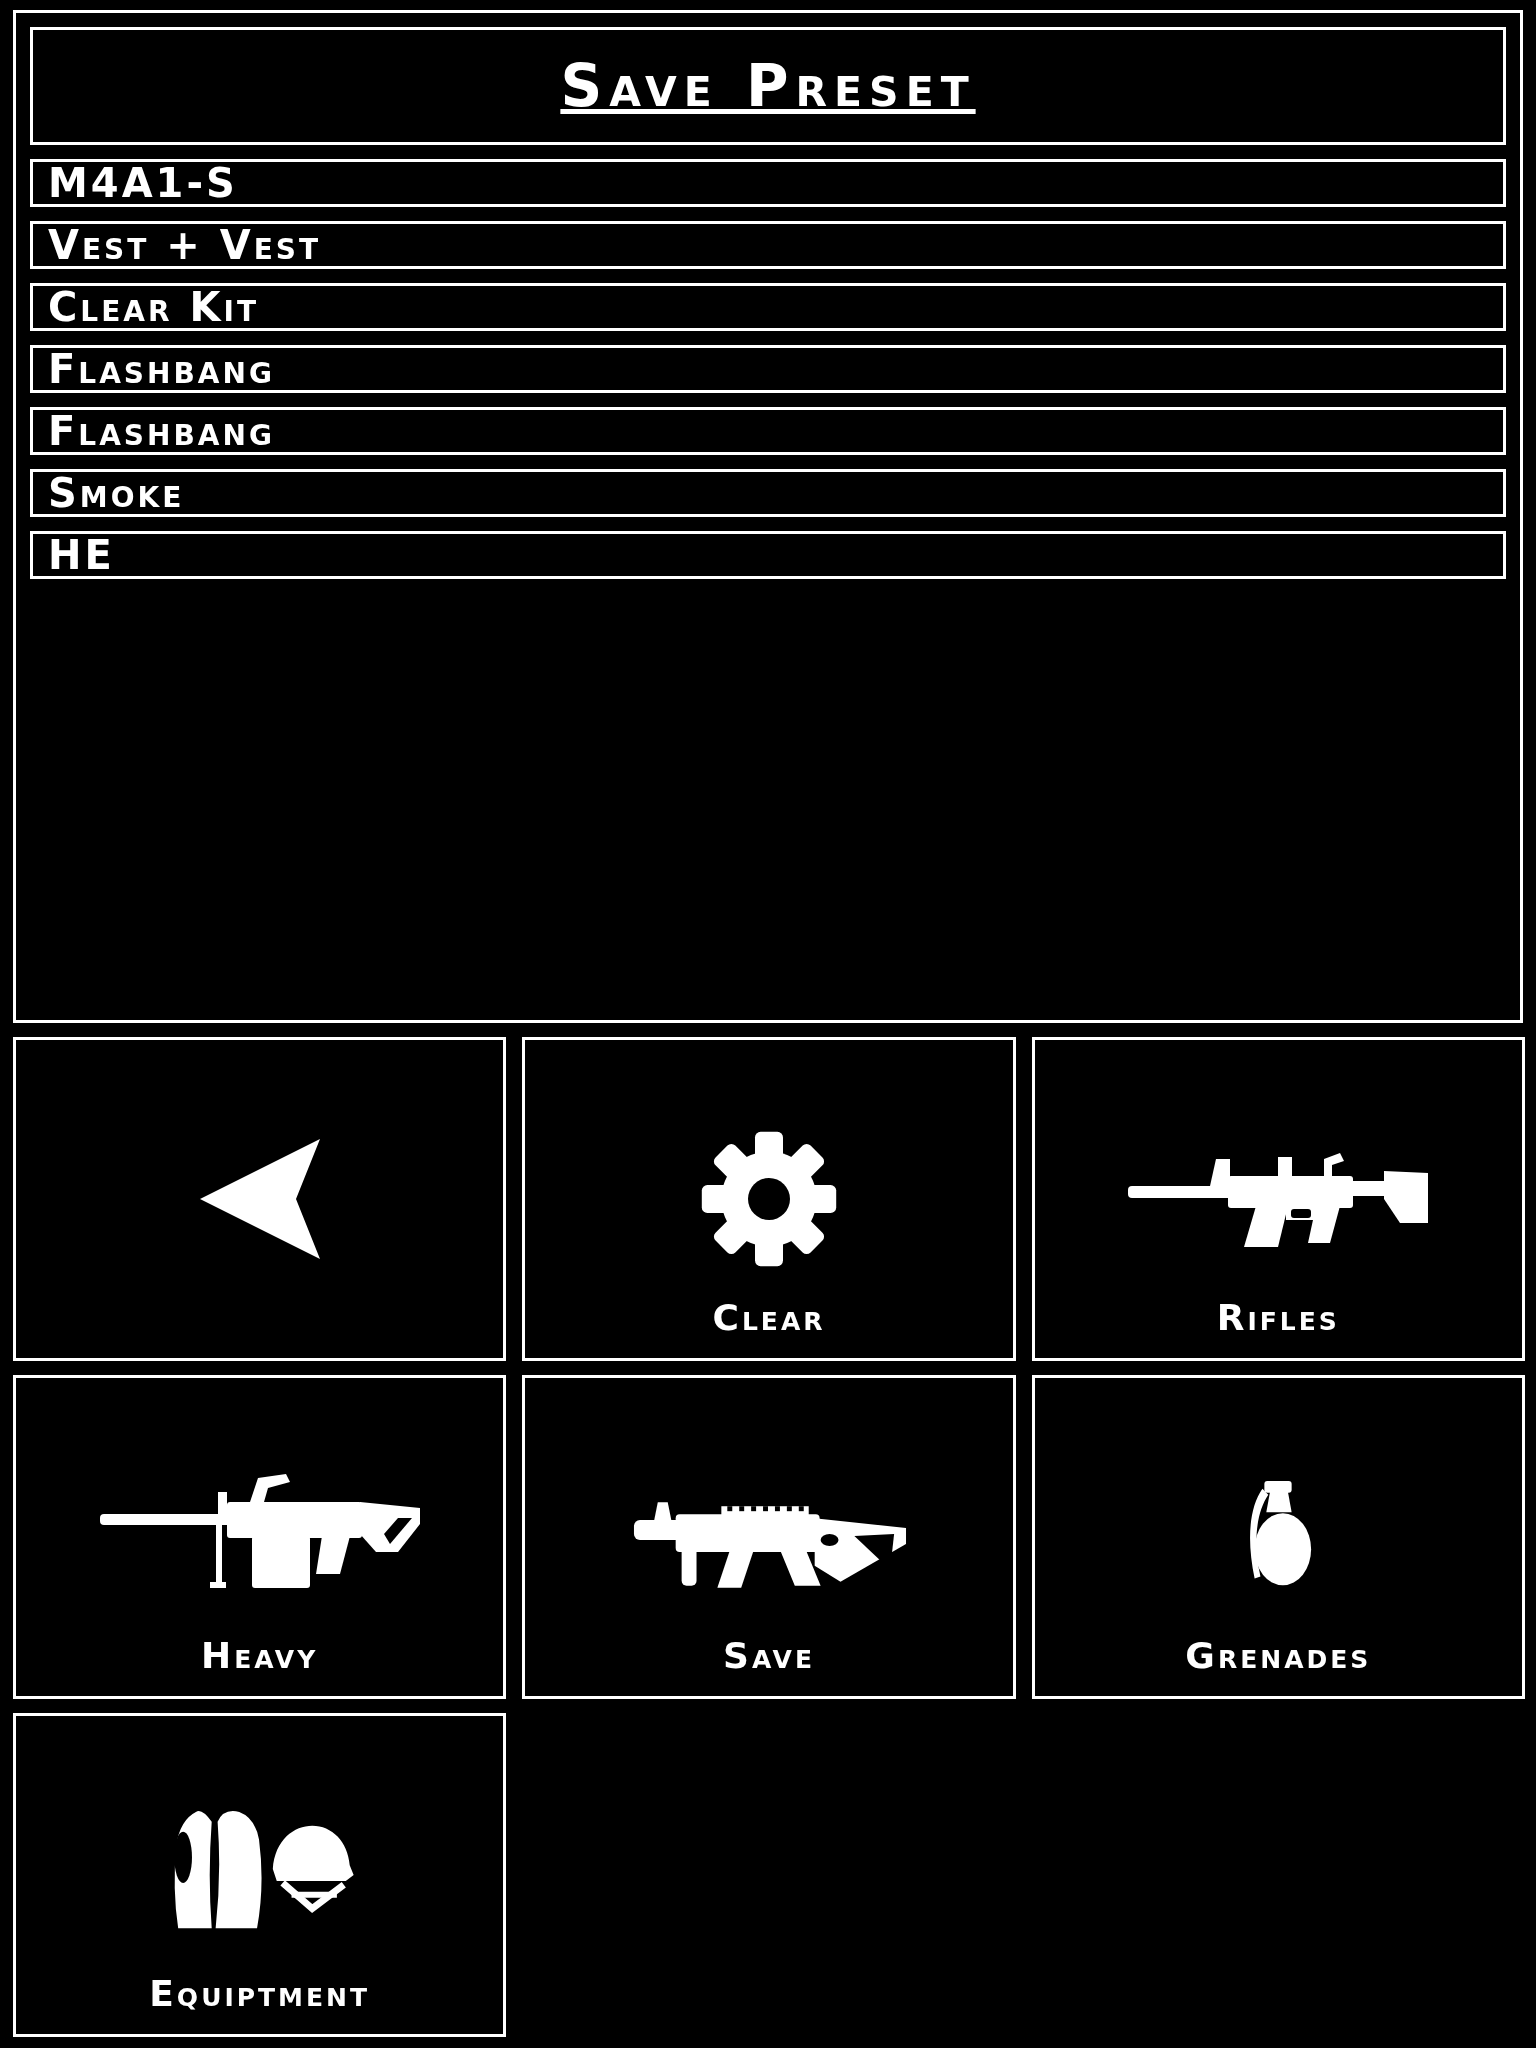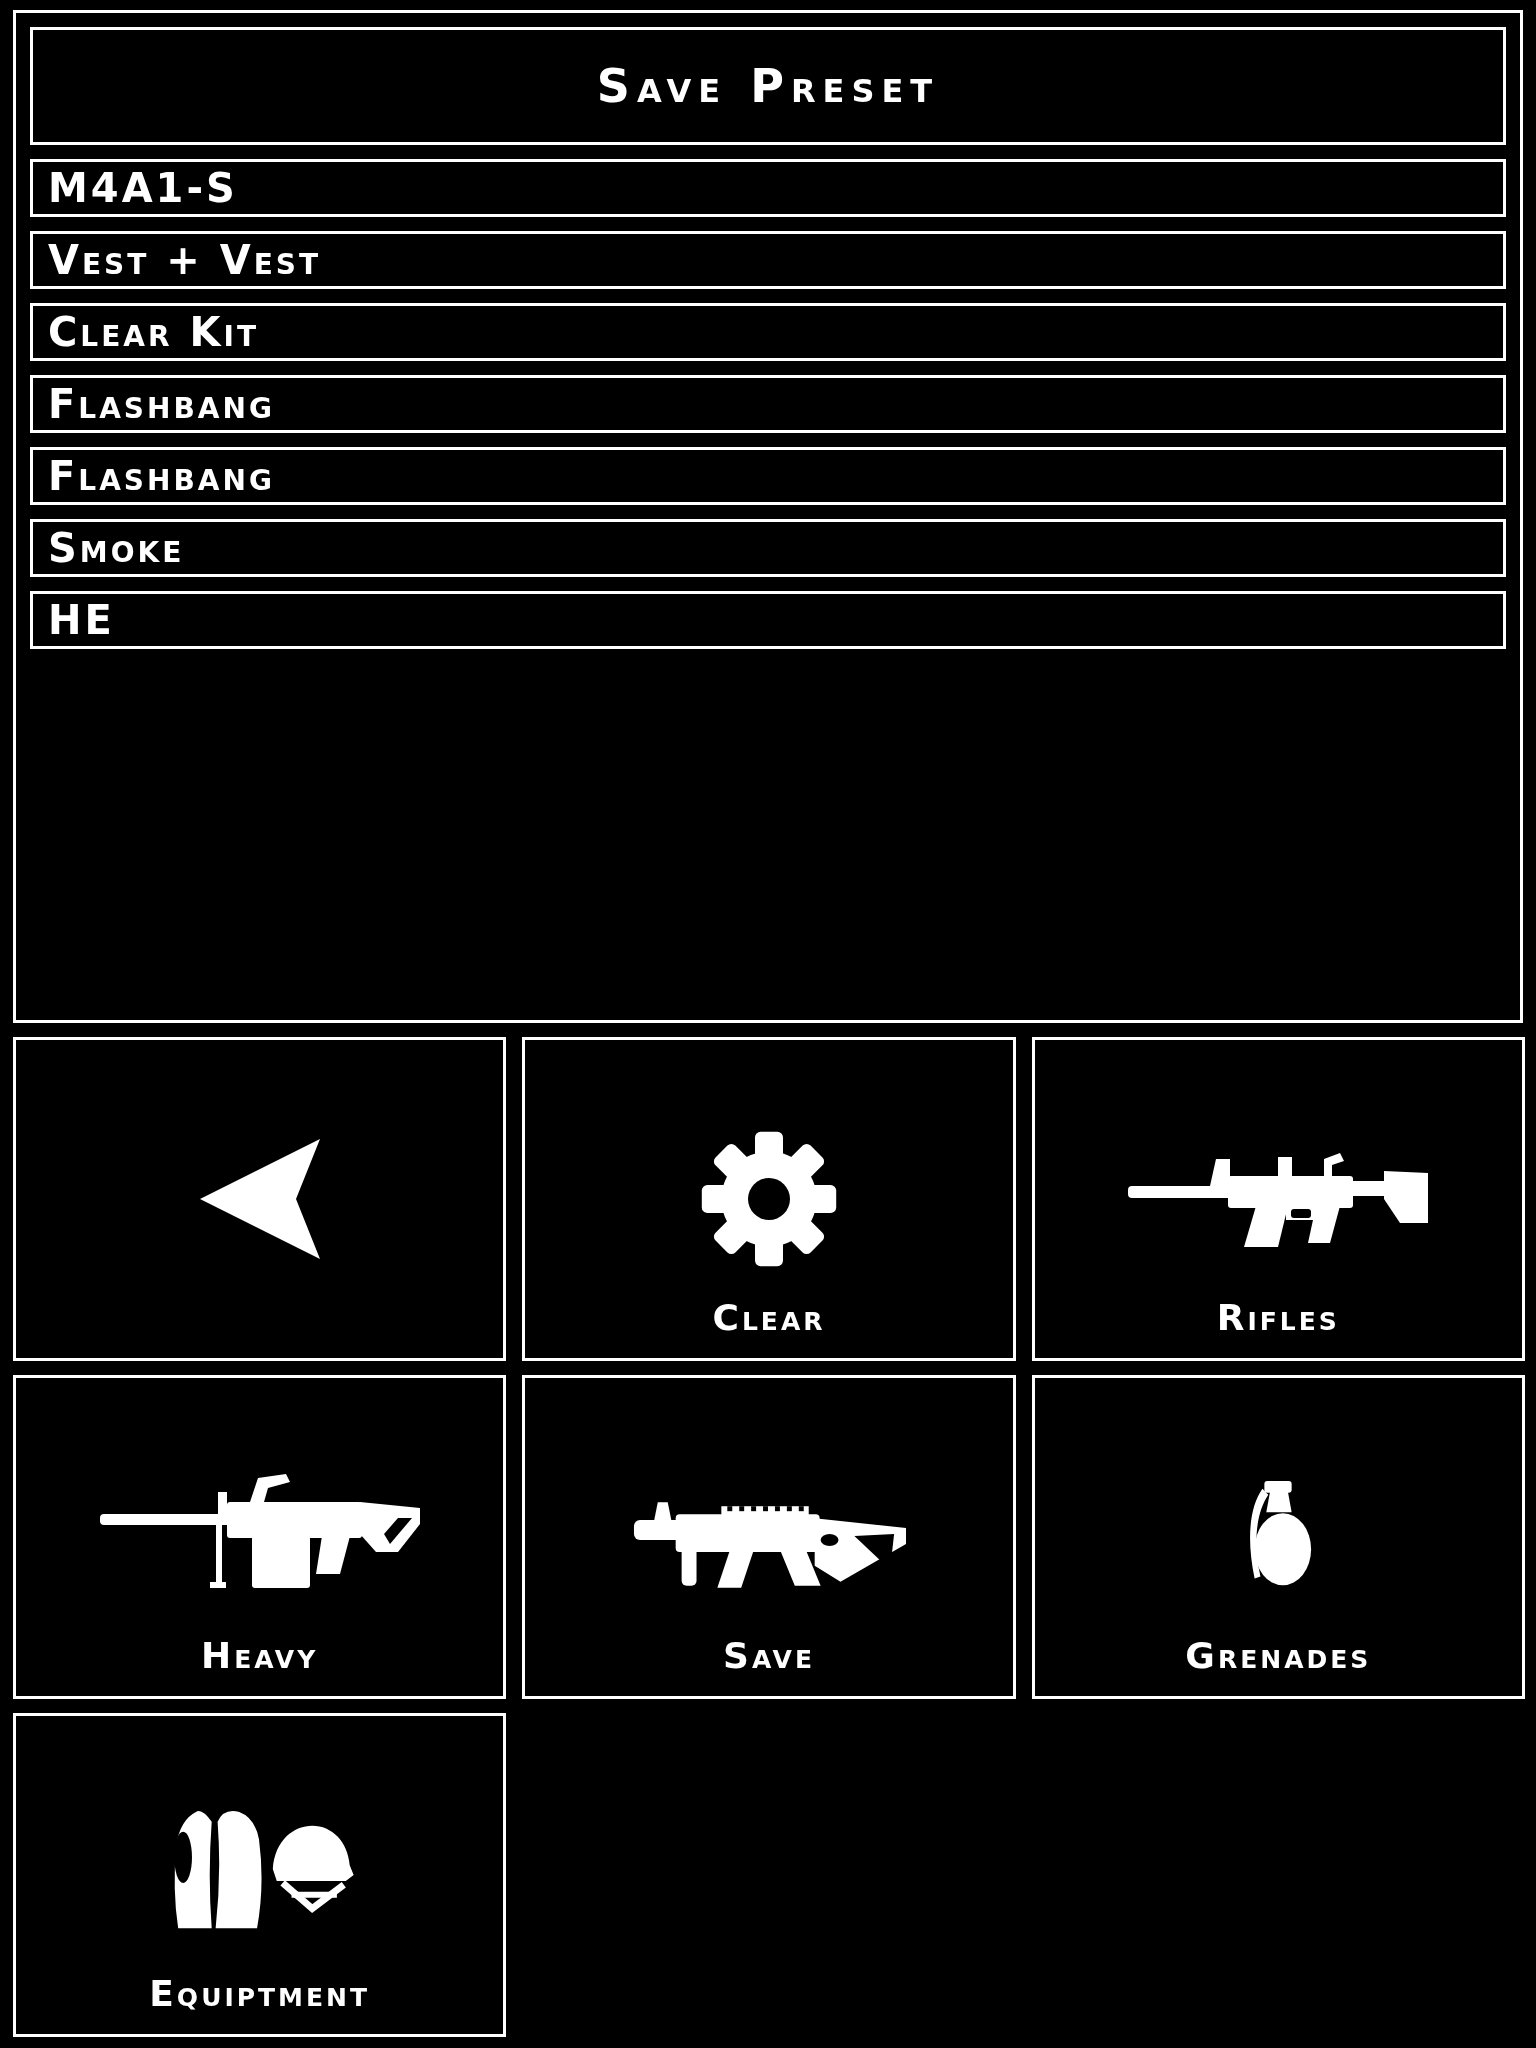--- a/index.html
+++ b/index.html
@@ -1,22 +1,22 @@
 <!DOCTYPE html>
 <html><head>
 <meta charset="utf-8">
 <style>
   html,body{margin:0;padding:0;width:1536px;height:2048px;background:#000;overflow:hidden;
     font-family:"DejaVu Sans",sans-serif;font-weight:bold;color:#fff;}
   *{box-sizing:border-box;}
   .list-panel{position:absolute;left:13px;top:10px;width:1510px;height:1013px;border:3px solid #fff;background:#000;}
   .title-box{margin:14px 14px 0 14px;height:118px;border:3px solid #fff;
     display:flex;align-items:center;justify-content:center;}
-  .title-text{font-size:46px;letter-spacing:7px;font-variant:small-caps;white-space:pre;}
-  .preset-item{margin:14px 14px 0 14px;height:58px;border:3px solid #fff;
+  .title-text{font-size:58px;letter-spacing:7px;font-variant:small-caps;white-space:pre;text-decoration:underline;}
+  .preset-item{margin:14px 14px 0 14px;height:48px;border:3px solid #fff;
     display:flex;align-items:center;padding-left:15px;}
   .preset-item .item-label{font-size:40px;letter-spacing:3px;font-variant:small-caps;white-space:pre;}
   .grid{position:absolute;left:13px;top:1037px;width:1512px;
     display:grid;grid-template-columns:repeat(3,1fr);grid-auto-rows:324px;gap:14px 16px;}
   .btn{position:relative;border:3px solid #fff;background:#000;cursor:pointer;padding-left:8px;}
   .cell-empty{background:#000;}
   .icon{position:absolute;top:50%;left:50%;transform:translate(-50%,-50%);line-height:0;}
   .btn-label{position:absolute;bottom:20px;left:0;width:100%;text-align:center;
     font-size:36px;letter-spacing:3px;font-variant:small-caps;white-space:pre;}
 </style>

